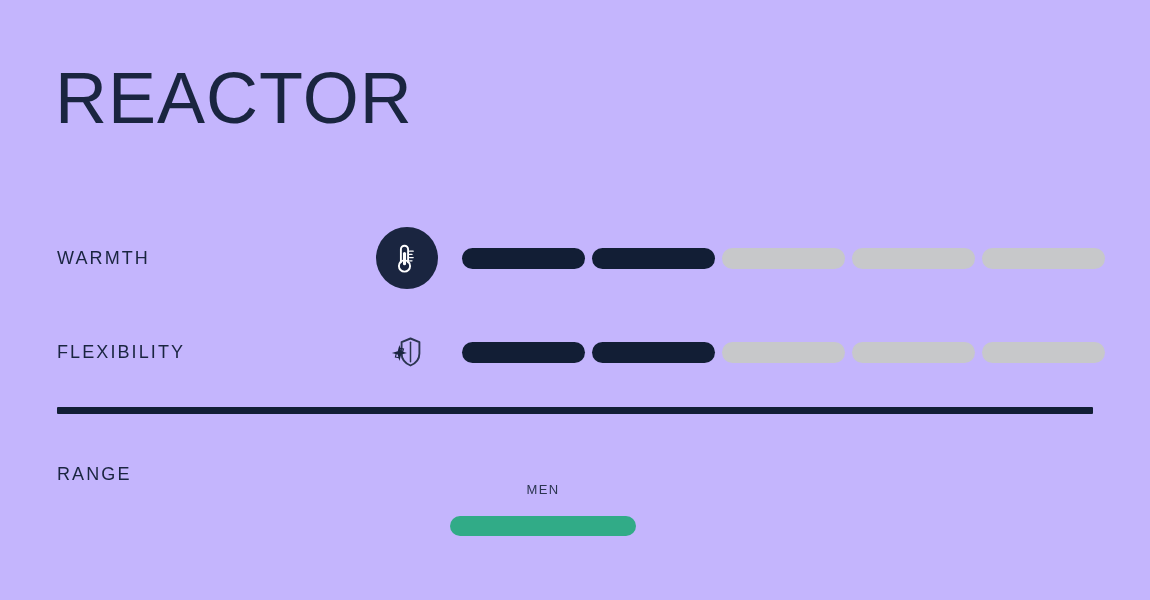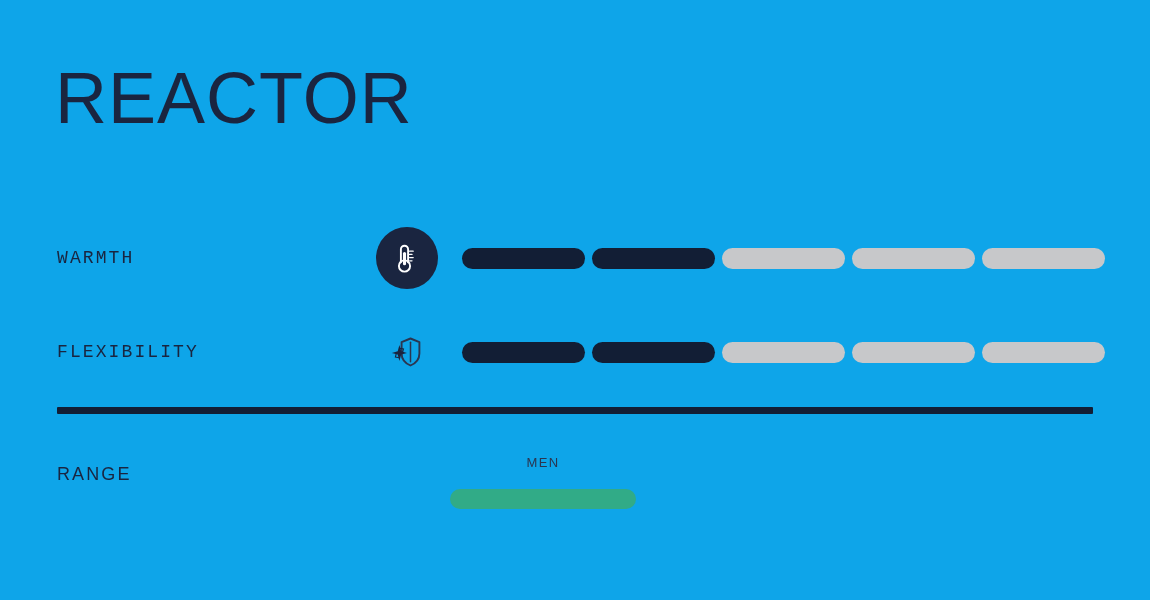--- a/index.html
+++ b/index.html
@@ -10,21 +10,21 @@
     width: 1150px;
     height: 600px;
     background: #f4f5f7;
     font-family: "Liberation Sans", sans-serif;
     overflow: hidden;
   }
   .card {
     position: relative;
     width: 1150px;
     height: 600px;
-    background: #0ea5e9;
+    background: #c4b5fd;
   }
 
   
   .brand-title {
     position: absolute;
     left: 55px;
     top: 62px;
     font-size: 72px;
     line-height: 1;
     font-weight: 400;
@@ -34,21 +34,20 @@
   }
 
   
   .attr-row {
     position: absolute;
     left: 0;
     width: 1006px;
     height: 60px;
     display: flex;
     align-items: center;
-    font-family: Liberation Mono, monospace;
   }
   .attr-row.warmth   { top: 228px; }
   .attr-row.flex     { top: 322px; }
 
   .attr-label {
     position: absolute;
     left: 57px;
     font-size: 18px;
     letter-spacing: 2.1px;
     color: #1a2540;
@@ -120,21 +119,21 @@
     position: absolute;
     left: 57px;
     top: 464px;
     font-size: 18px;
     letter-spacing: 2.1px;
     color: #1a2540;
   }
   .range-track {
     position: absolute;
     left: 450px;
-    top: 455px;
+    top: 482px;
     width: 628px;
     display: flex;
     gap: 39px;
   }
   .range-item {
     width: 186px;
     display: flex;
     flex-direction: column;
     align-items: center;
   }

